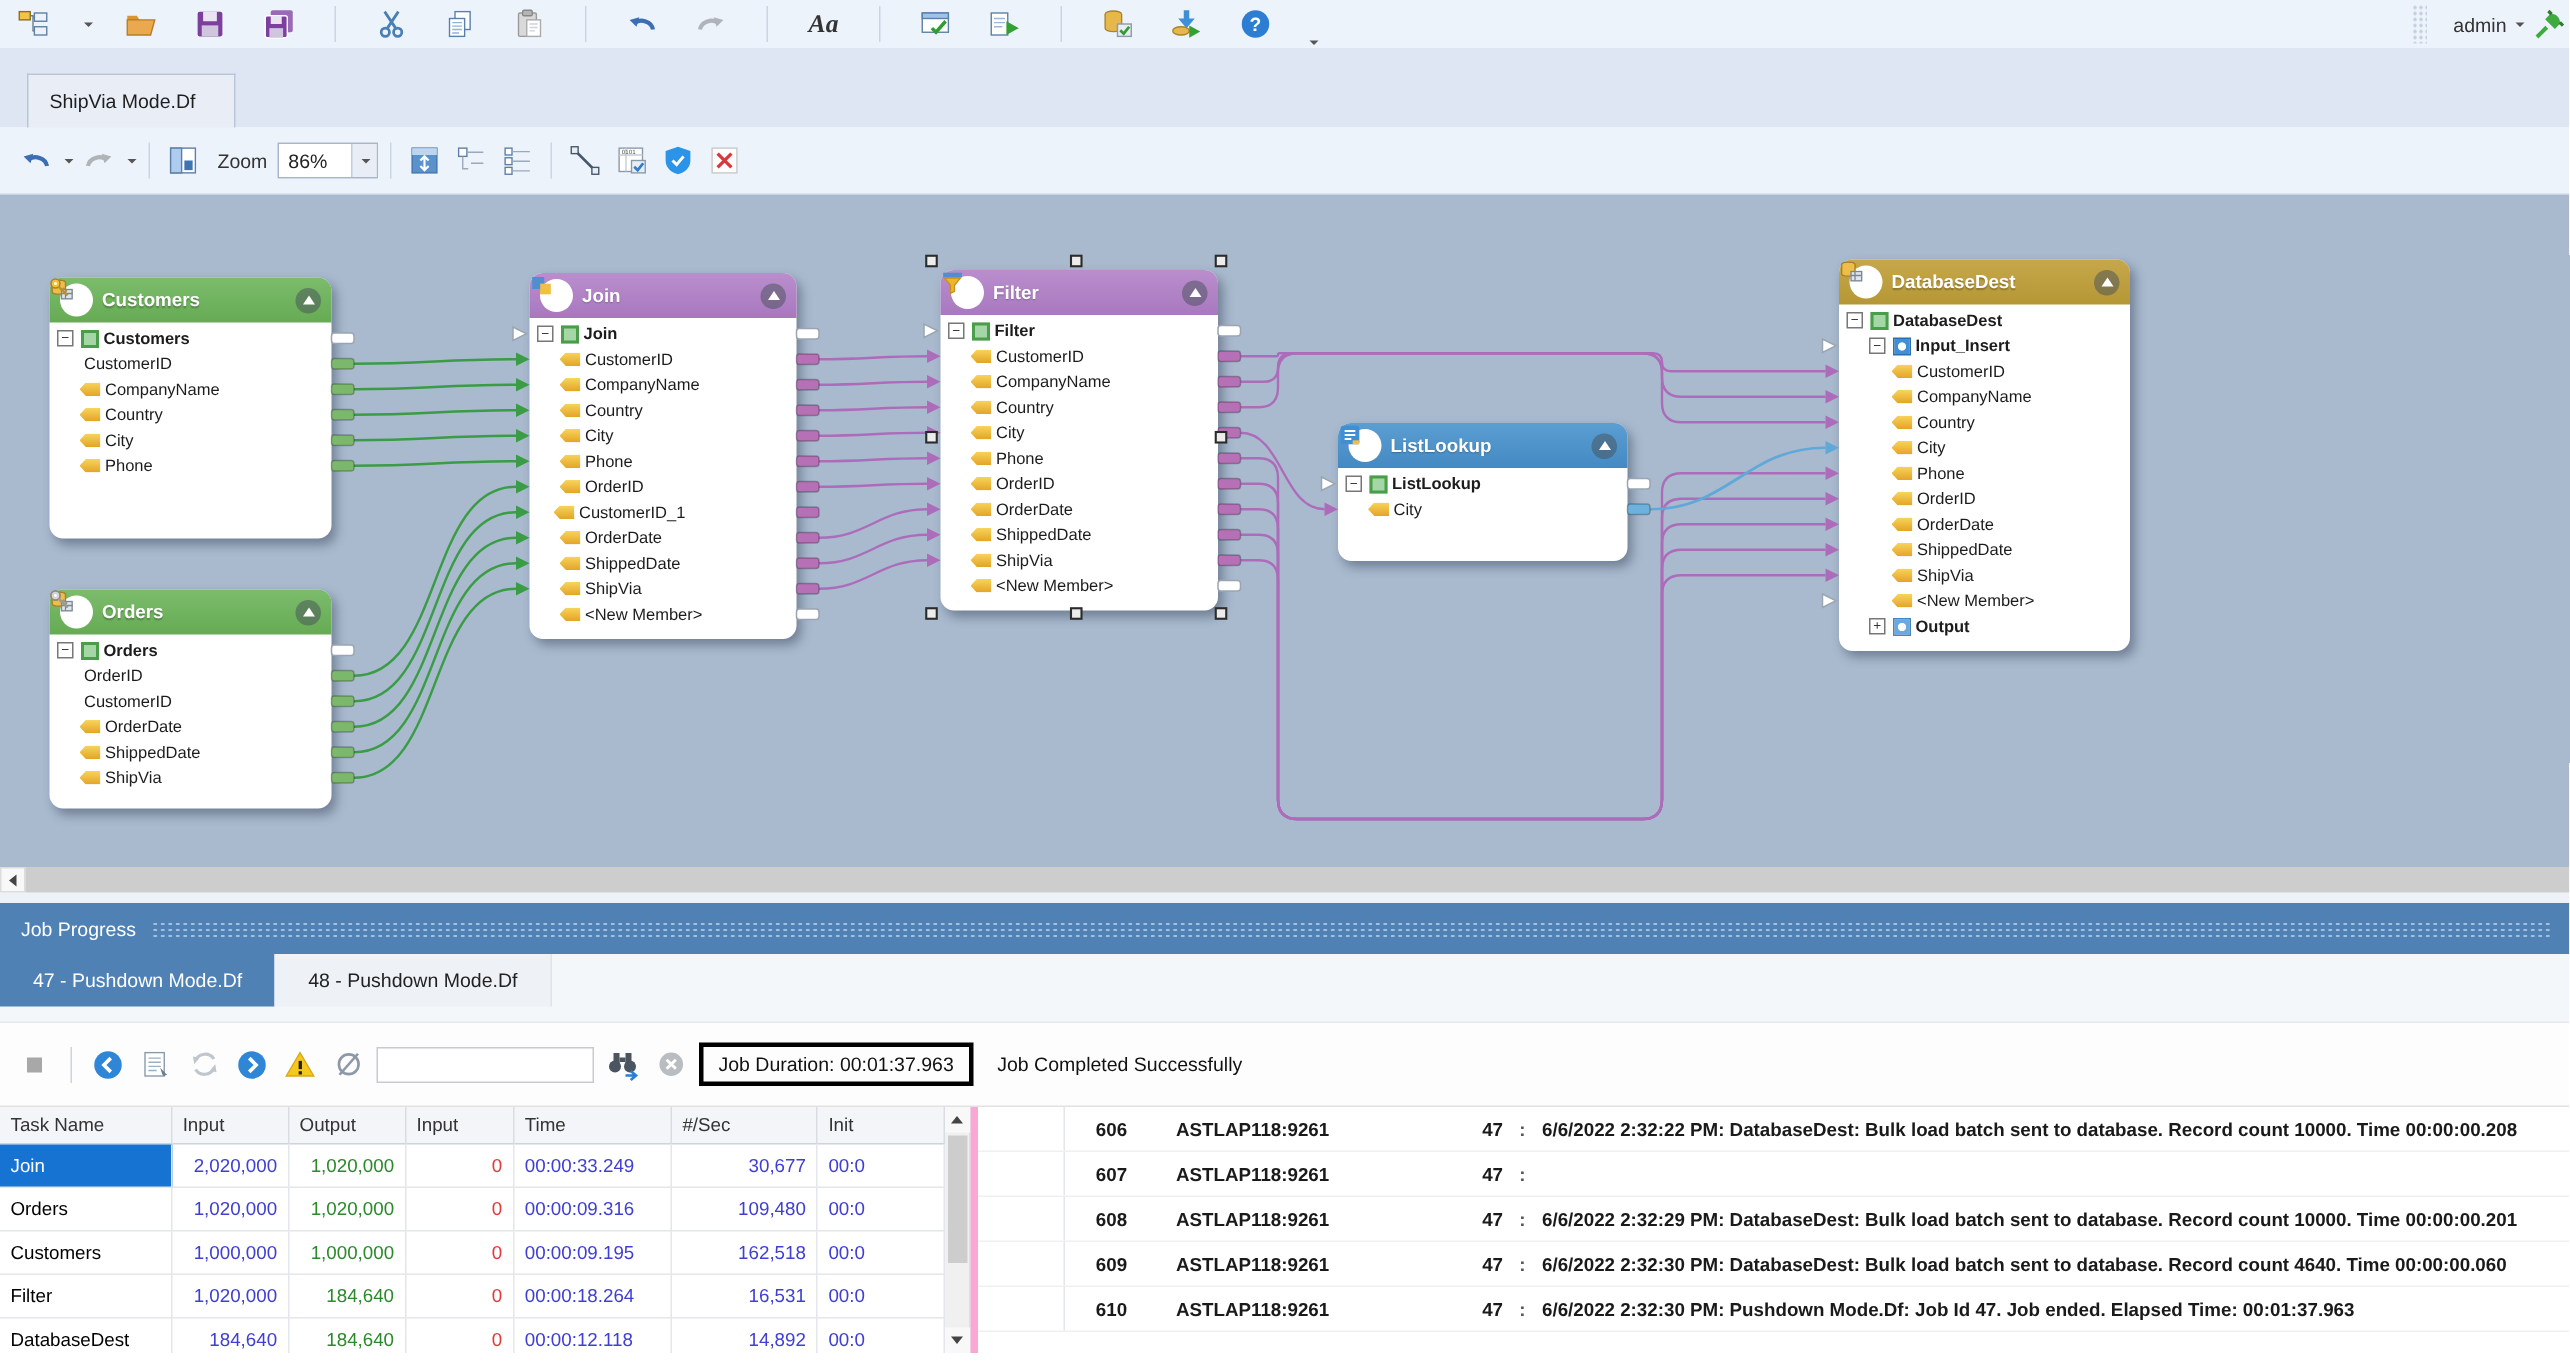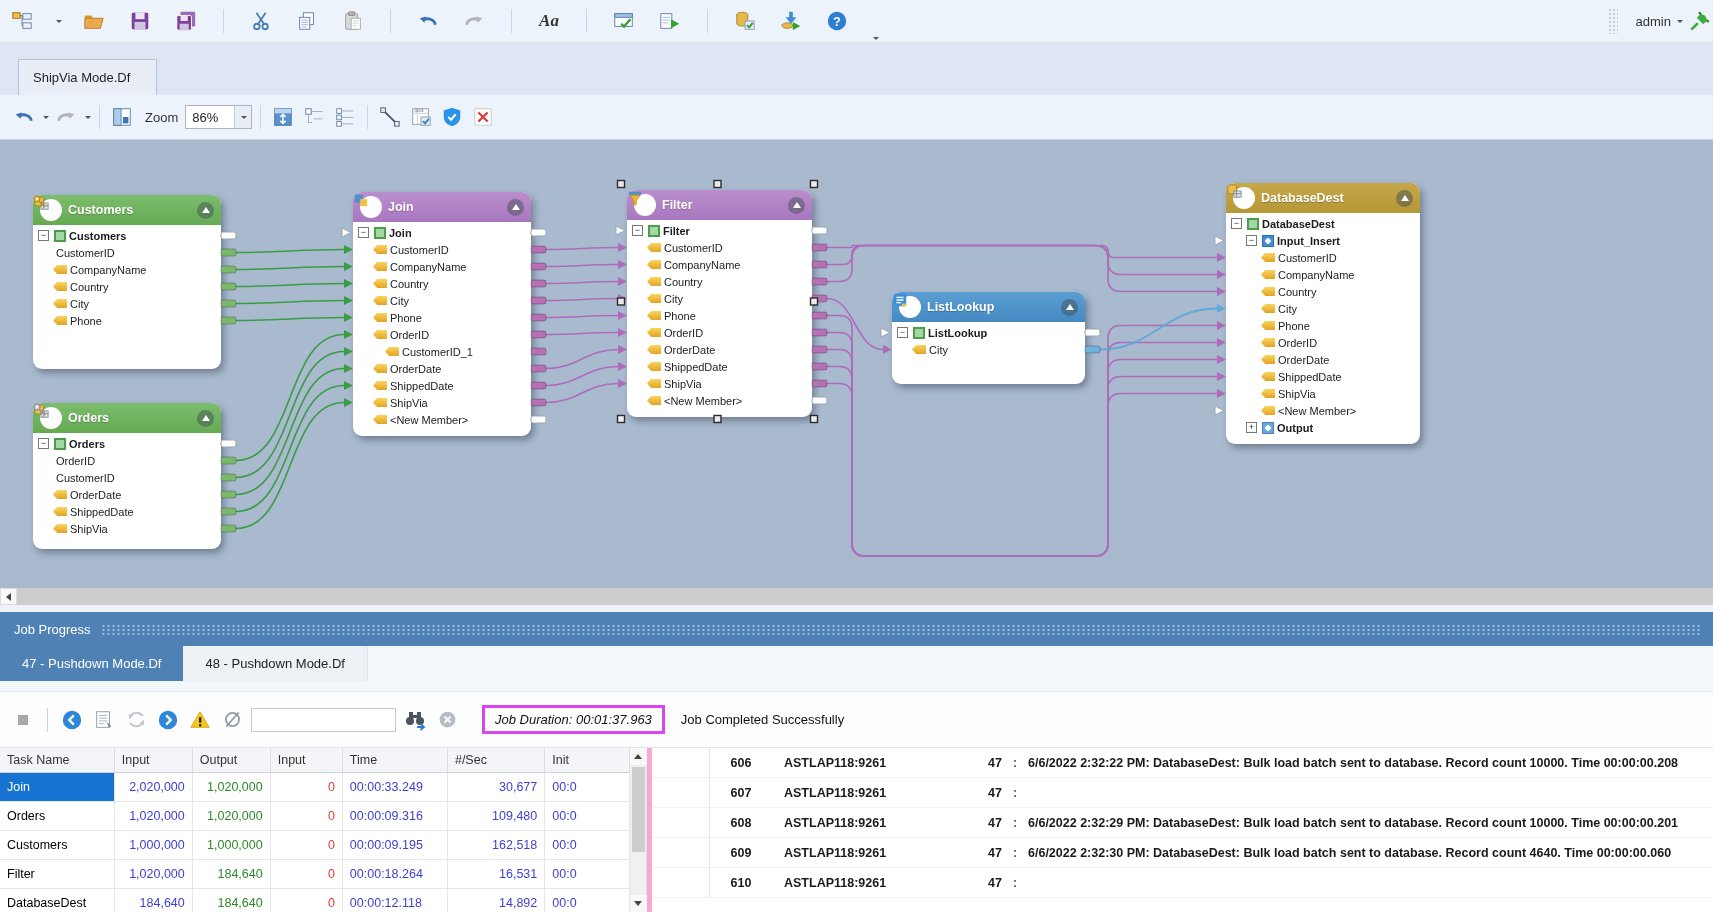--- a/index.html
+++ b/index.html
@@ -1,20 +1,20 @@
 <!DOCTYPE html>
 <html><head>
 <meta charset="utf-8">
 <style>
   * { margin:0; padding:0; box-sizing:border-box; }
   body { font-family:"Liberation Sans", sans-serif; background:#fff; }
   .app { position:relative; width:1713px; height:912px; overflow:hidden; background:#fff; user-select:none; }
 
   
-  .main-toolbar { height:42px; background:#edf3fb; display:flex; align-items:center; padding:0 8px; gap:18px; }
+  .main-toolbar { height:32px; background:#edf3fb; display:flex; align-items:center; padding:0 8px; gap:18px; }
   .tbtn { width:28px; height:28px; display:flex; align-items:center; justify-content:center; border-radius:3px; }
   .tsep { width:1px; height:24px; background:#c9d5e4; margin:0 5px; }
   .caret-down { width:0; height:0; border-left:4px solid transparent; border-right:4px solid transparent; border-top:4px solid #555; margin-left:2px; }
   .caret-down.sm { border-left-width:3px; border-right-width:3px; border-top-width:3px; }
   .aa-glyph { font-family:"Liberation Serif", serif; font-style:italic; font-weight:bold; font-size:17px; color:#333; }
   .customize-caret { align-self:flex-end; margin:0 0 2px 4px; }
   .admin-area { margin-left:auto; display:flex; align-items:center; gap:4px; font-size:13px; color:#333; }
   .grip-dots { width:10px; height:26px; margin-right:14px;
       background-image: radial-gradient(#c3cfdf 1px, transparent 1.2px); background-size:4px 4px; }
   .plug-icon { margin-right:-8px; }
@@ -68,21 +68,21 @@
   .jp-dots { flex:1; height:12px; margin:2px 12px 0 10px;
       background-image:radial-gradient(rgba(255,255,255,.5) 1px, transparent 1.3px); background-size:5px 4px; }
   .jp-tabstrip { height:46px; background:#f4f7fa; display:flex; align-items:flex-start; border-bottom:1px solid #e4e8ee; }
   .jp-tab { height:35px; display:flex; align-items:center; padding:0 22px; font-size:13px; }
   .jp-tab.active { background:#4f81b5; color:#fff; }
   .jp-tab.inactive { background:#eef1f6; color:#222; border-right:1px solid #dfe4ec; }
 
   .jp-toolbar { height:56px; background:#fdfdfd; display:flex; align-items:center; padding:0 10px; gap:6px; border-bottom:1px solid #e2e2e2; }
   .jbtn { width:26px; height:26px; display:flex; align-items:center; justify-content:center; }
   .jp-input { width:145px; height:24px; border:1px solid #c6cad1; background:#fff; font-size:12px; padding:0 5px; font-family:"Liberation Sans",sans-serif; }
-  .duration-box { border:3px solid #d946ef; padding:4px 10px; font-size:13px; color:#111; margin-left:16px; white-space:nowrap;font-style:italic; }
+  .duration-box { border:3px solid #000000; padding:4px 10px; font-size:13px; color:#111; margin-left:0; white-space:nowrap; }
   .job-status { font-size:13px; color:#111; margin-left:10px; white-space:nowrap; }
 
   
   .jp-body { display:flex; height:164px; overflow:hidden; background:#fff; }
   .task-table { width:630px; flex:none; overflow:hidden; font-size:12.5px; }
   .tt-row { display:flex; height:29px; }
   .tt-row.header { height:25px; background:#f3f5f8; }
   .tt-cell { border-right:1px solid #e3e6ea; border-bottom:1px solid #e3e6ea; display:flex; align-items:center; padding:0 7px; white-space:nowrap; overflow:hidden; }
   .tt-row.header .tt-cell { color:#333; border-right:1px solid #d9dde3; border-bottom:1px solid #cfd4db; }
   .num { justify-content:flex-end; }
@@ -492,21 +492,21 @@
               <span class="nrow-label">City</span>
             </div>
             <div class="nrow" style="padding-left:20px">
               <span class="ic-field"></span>
               <span class="nrow-label">Phone</span>
             </div>
             <div class="nrow" style="padding-left:20px">
               <span class="ic-field"></span>
               <span class="nrow-label">OrderID</span>
             </div>
-            <div class="nrow" style="padding-left:32px">
+            <div class="nrow" style="padding-left:16px">
               <span class="ic-field"></span>
               <span class="nrow-label">CustomerID_1</span>
             </div>
             <div class="nrow" style="padding-left:20px">
               <span class="ic-field"></span>
               <span class="nrow-label">OrderDate</span>
             </div>
             <div class="nrow" style="padding-left:20px">
               <span class="ic-field"></span>
               <span class="nrow-label">ShippedDate</span>
@@ -948,17 +948,18 @@
           <span class="log-job">47</span>
           <span class="log-colon">:</span>
           <span class="log-msg">6/6/2022 2:32:30 PM: DatabaseDest: Bulk load batch sent to database. Record count 4640.  Time 00:00:00.060</span>
         </div>
         <div class="log-row">
           <span class="log-blank"></span>
           <span class="log-seq">610</span>
           <span class="log-server">ASTLAP118:9261</span>
           <span class="log-job">47</span>
           <span class="log-colon">:</span>
+          <span class="log-msg">6/6/2022 2:32:30 PM: Pushdown Mode.Df: Job Id 47. Job ended. Elapsed Time: 00:01:37.963</span>
         </div>
       </div>
   </div>
 
 </div>
 
 </body></html>

